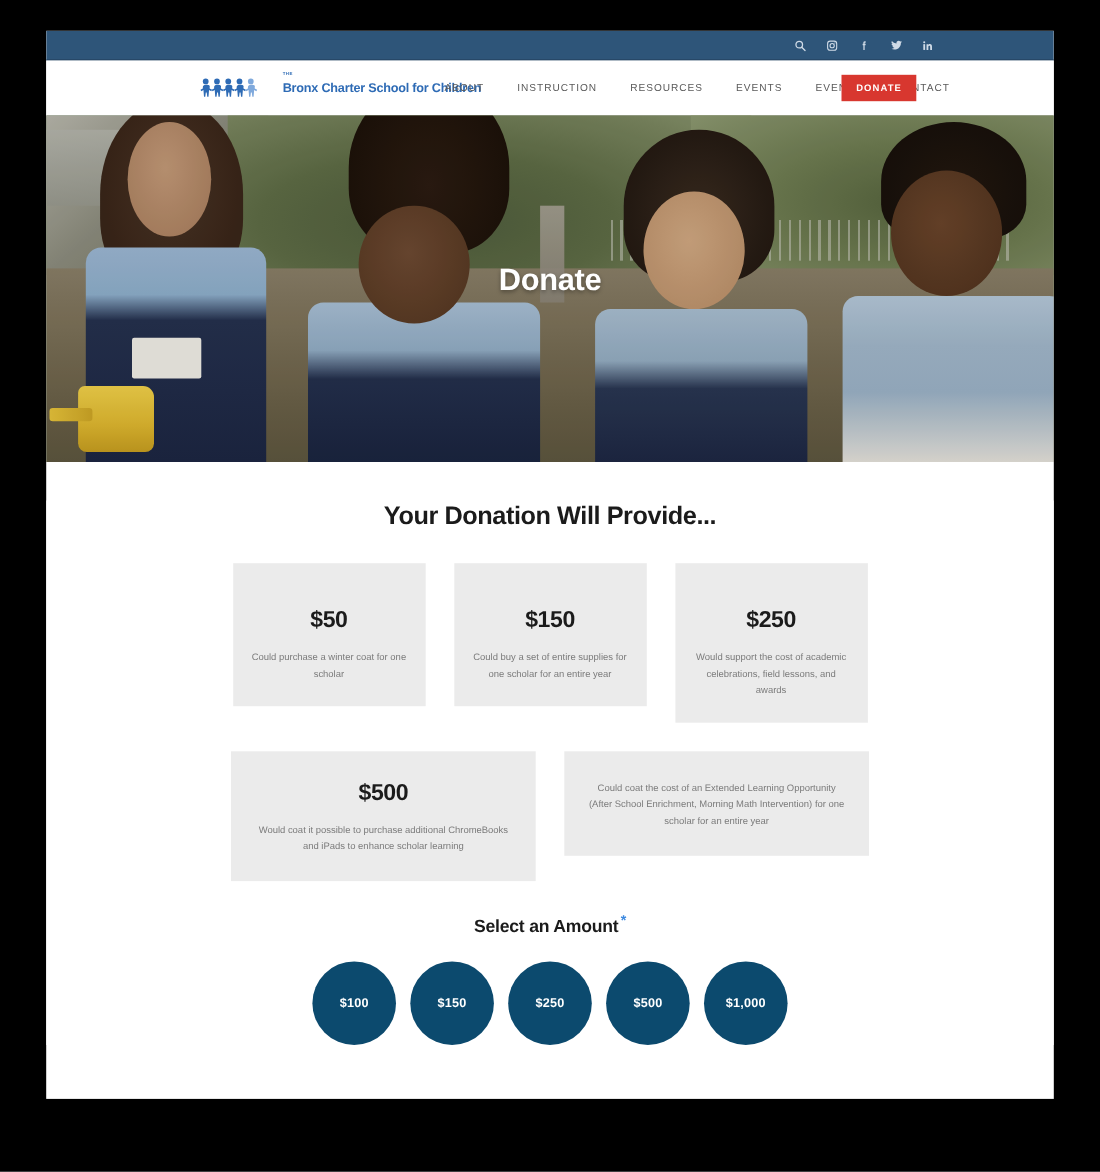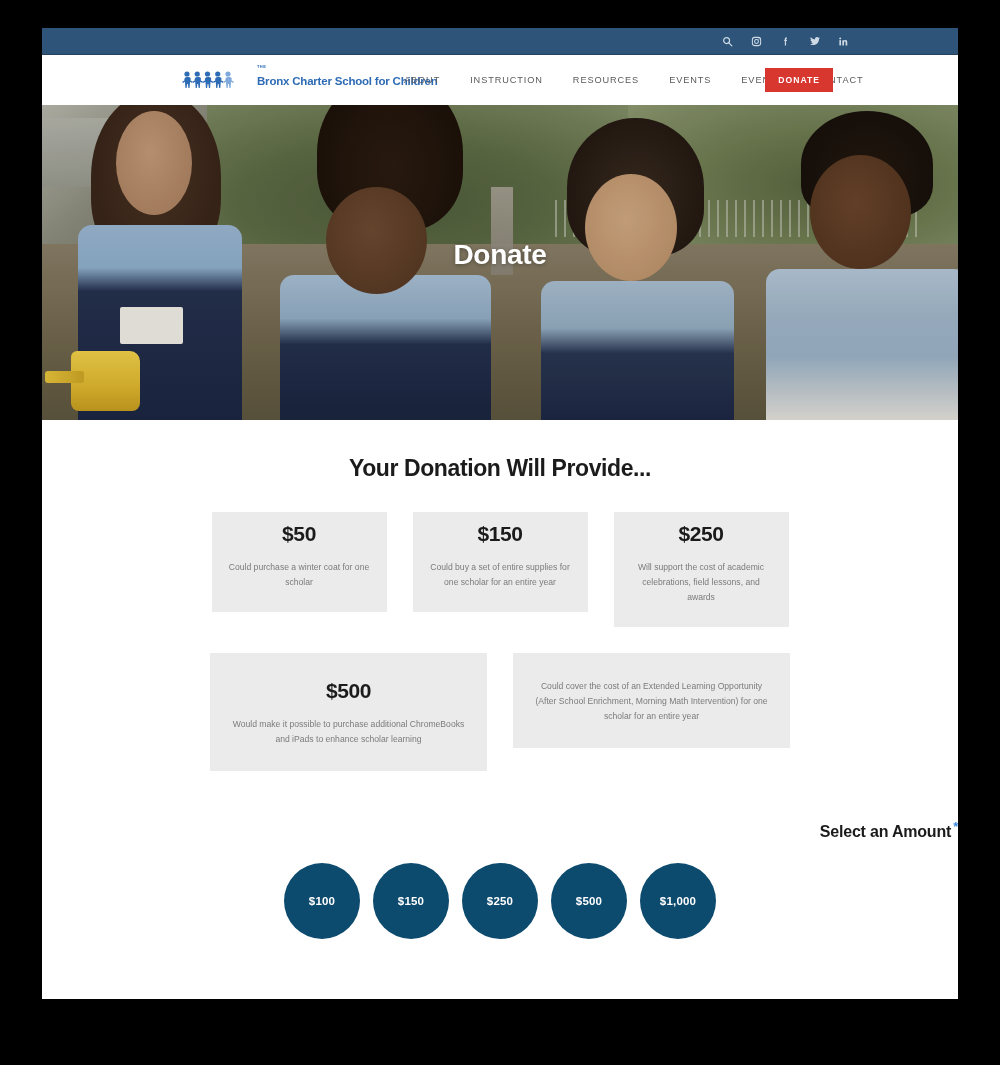--- a/index.html
+++ b/index.html
@@ -214,41 +214,41 @@
   .cards-row {
     display: flex;
     justify-content: center;
     align-items: flex-start;
     gap: 26px;
     margin-top: 30px;
   }
   .card {
     background: #ebebeb;
     width: 175px;
-    padding: 10px 16px 22px;
+    padding: 40px 16px 22px;
     text-align: center;
   }
   .card.wide { width: 277px; padding: 26px 22px 24px; }
   .card-amount {
     font-size: 21px;
     font-weight: 700;
     color: #1b1b1b;
     letter-spacing: -0.4px;
     margin-bottom: 14px;
   }
   .card-desc {
     font-size: 8.6px;
     line-height: 1.75;
     color: #7b7b7b;
   }
   .cards-row.second { margin-top: 26px; gap: 26px; }
 
   .select-title {
-    text-align: right;
-    margin-top: 48px;
+    text-align: center;
+    margin-top: 28px;
     font-size: 16px;
     font-weight: 700;
     color: #1b1b1b;
     letter-spacing: -0.2px;
   }
   .req-star { color: #3e8ae0; font-size: 13px; vertical-align: super; margin-left: 2px; }
 
   .amount-row {
     display: flex;
     justify-content: center;
@@ -397,31 +397,31 @@
       <div class="card">
         <div class="card-amount">$50</div>
         <div class="card-desc">Could purchase a winter coat for one scholar</div>
       </div>
       <div class="card">
         <div class="card-amount">$150</div>
         <div class="card-desc">Could buy a set of entire supplies for one scholar for an entire year</div>
       </div>
       <div class="card">
         <div class="card-amount">$250</div>
-        <div class="card-desc">Will support the cost of academic celebrations, field lessons, and awards</div>
+        <div class="card-desc">Would support the cost of academic celebrations, field lessons, and awards</div>
       </div>
     </div>
 
     <div class="cards-row second">
       <div class="card wide">
         <div class="card-amount">$500</div>
-        <div class="card-desc">Would make it possible to purchase additional ChromeBooks and iPads to enhance scholar learning</div>
+        <div class="card-desc">Would coat it possible to purchase additional ChromeBooks and iPads to enhance scholar learning</div>
       </div>
       <div class="card wide">
-        <div class="card-desc">Could cover the cost of an Extended Learning Opportunity (After School Enrichment, Morning Math Intervention) for one scholar for an entire year</div>
+        <div class="card-desc">Could coat the cost of an Extended Learning Opportunity (After School Enrichment, Morning Math Intervention) for one scholar for an entire year</div>
       </div>
     </div>
 
     <h3 class="select-title">
       <span>Select an Amount</span><span class="req-star">*</span>
     </h3>
 
     <div class="amount-row">
       <button class="amount-btn">$100</button>
       <button class="amount-btn">$150</button>

